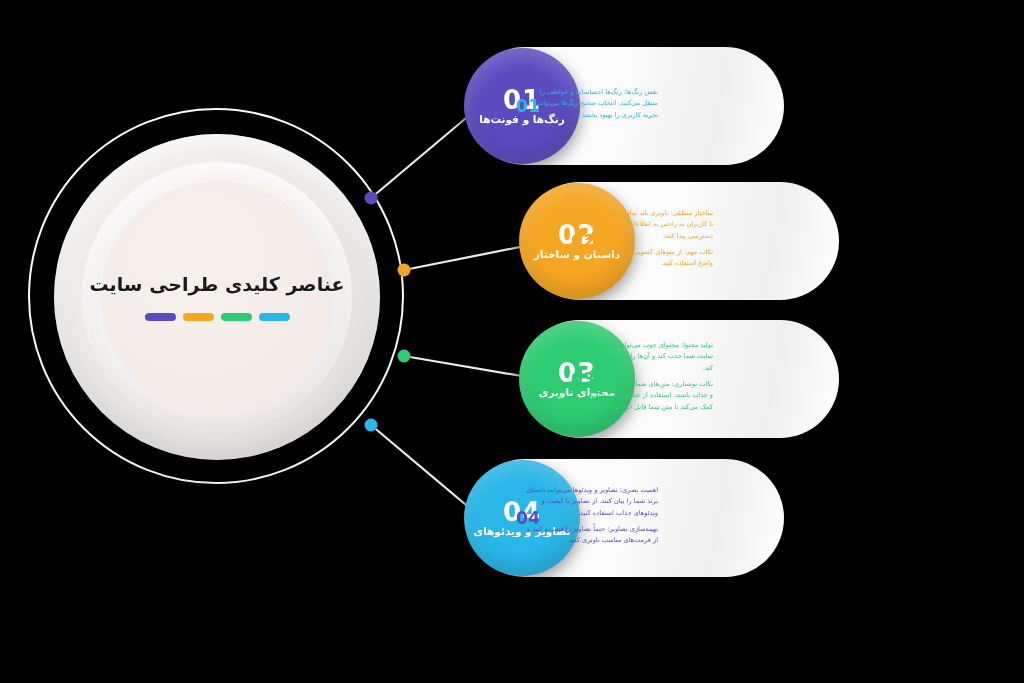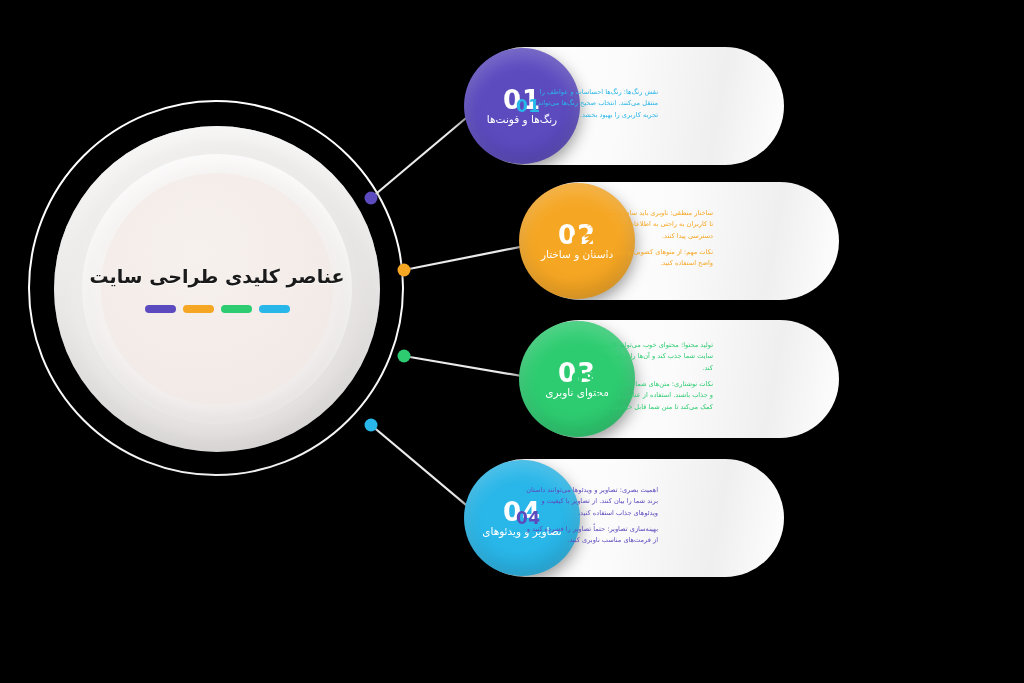--- a/index.html
+++ b/index.html
@@ -3,21 +3,21 @@
 <meta charset="utf-8">
 <style>
   html,body{margin:0;padding:0;background:#000;}
   body{
     width:1024px;height:683px;overflow:hidden;position:relative;
     font-family:"DejaVu Sans","Liberation Sans",sans-serif;
   }
   #stage{position:absolute;inset:0;background:#000;}
 
   
-  .hub-wrap{position:absolute;left:28px;top:100px;width:380px;height:380px;}
+  .hub-wrap{position:absolute;left:28px;top:108px;width:380px;height:380px;}
   .hub-ring{
     position:absolute;left:0;top:0;width:376px;height:376px;
     border-radius:50%;border:2px solid #ffffff;box-sizing:border-box;
   }
   .hub-disc{
     position:absolute;left:26px;top:26px;width:326px;height:326px;border-radius:50%;
     background:radial-gradient(circle at 38% 30%, #f4f2f1 0%, #eceae9 46%, #e2dfde 74%, #d8d5d4 100%);
     box-shadow:0 10px 26px rgba(0,0,0,.45), inset 0 -8px 20px rgba(0,0,0,.08), inset 0 8px 18px rgba(255,255,255,.85);
   }
   .hub-disc2{
@@ -49,21 +49,21 @@
     background:linear-gradient(100deg,#ffffff 0%,#fbfbfb 48%,#f0efef 78%,#ffffff 100%);
     box-shadow:0 8px 22px rgba(0,0,0,.5);
   }
   .bubble{
     position:absolute;top:50%;transform:translateY(-50%);
     width:116px;height:116px;border-radius:50%;
     display:flex;flex-direction:column;align-items:center;justify-content:center;
     box-shadow:0 6px 16px rgba(0,0,0,.4), inset 0 -8px 18px rgba(0,0,0,.12), inset 0 8px 18px rgba(255,255,255,.22);
   }
   .bubble .num{font-size:26px;font-weight:700;color:#fff;line-height:1;letter-spacing:1px;}
-  .bubble .cap{font-size:10.5px;font-weight:400;color:#fff;direction:rtl;white-space:nowrap;}
+  .bubble .cap{font-size:10.5px;font-weight:700;color:#fff;direction:rtl;white-space:nowrap;}
   .body{
     position:absolute;top:50%;transform:translateY(-50%);
     direction:rtl;text-align:right;font-size:6.6px;line-height:1.72;
   }
   .body p{margin:0 0 5px 0;}
   .bignum{
     position:absolute;top:50%;transform:translateY(-50%);
     font-size:17px;font-weight:700;letter-spacing:.5px;
   }
 </style>

